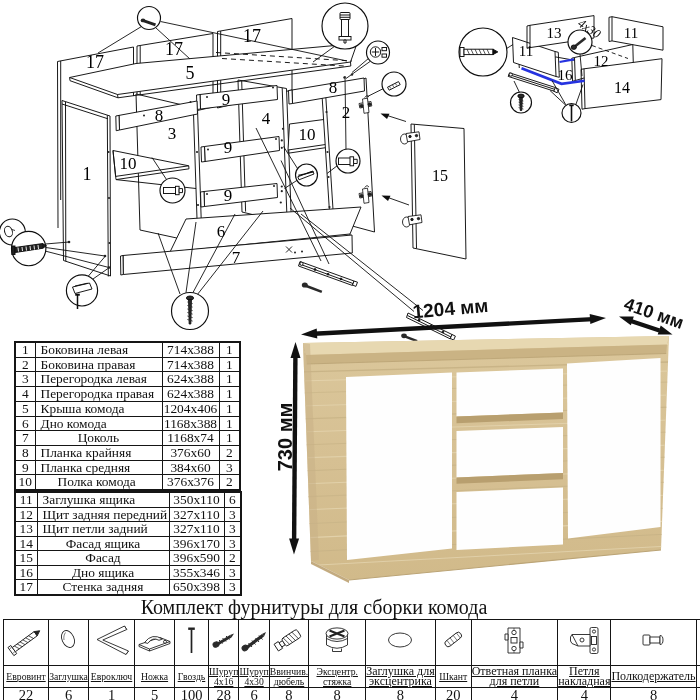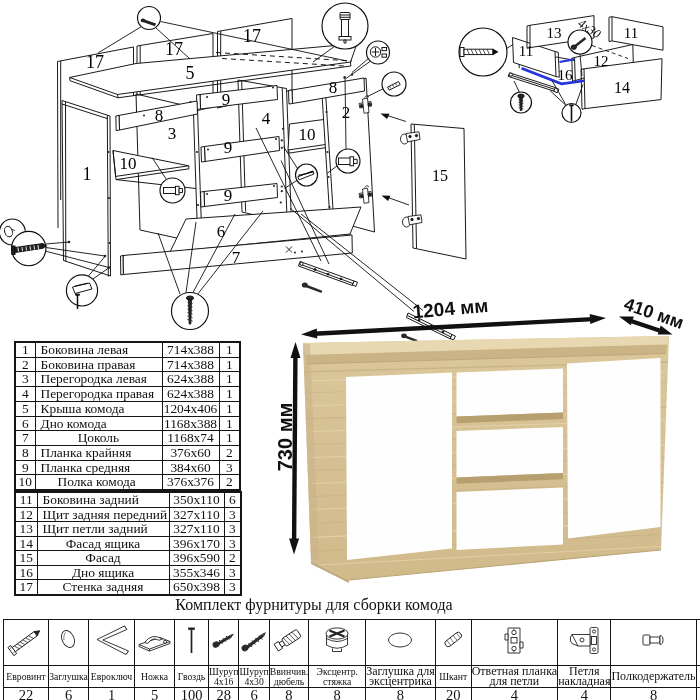--- a/index.html
+++ b/index.html
@@ -5,23 +5,23 @@
 #dsvg{position:absolute;left:0;top:0;}
 .pt{border-collapse:collapse;table-layout:fixed;position:absolute;background:#fff;border:2px solid #151515;}
 .pt td{border:1px solid #151515;padding:0;font-size:13.4px;line-height:13.72px;white-space:nowrap;overflow:hidden;color:#111;}
 .pt tr{height:14.08px;}
 .pt td.n{text-align:center;}
 .pt td.nm{padding-left:5px;}
 .pt td.c{text-align:center;font-family:Liberation Serif, serif;}
 #t1{left:14px;top:341px;}
 #t2{left:14px;top:491px;}
 #t2 td{line-height:13.55px;}
-#hwtitle{position:absolute;left:124px;top:596px;width:380px;font-size:16px;color:#111;text-align:center;white-space:nowrap;}
+#hwtitle{position:absolute;left:124px;top:596px;width:380px;font-size:20px;color:#111;text-align:center;white-space:nowrap;}
 #hw{border-collapse:collapse;table-layout:fixed;position:absolute;left:3px;top:619px;background:#fff;}
-#hw td{border:1px solid #151515;padding:0;text-align:center;vertical-align:middle;color:#111;overflow:hidden;}
+#hw td{border:1px solid #151515;padding:0;text-align:center;vertical-align:middle;color:#111;overflow:hidden;text-decoration:underline;}
 #hw td.ic{height:41px;}
 #hw td.nm{height:21px;font-size:9.7px;line-height:9.8px;white-space:nowrap;}
 #hw td.nm2{height:21px;font-size:12px;line-height:9.2px;white-space:nowrap;}
 #hw td.q{height:15px;font-size:14.5px;line-height:15px;}
 </style></head><body>
 <div id="page">
 <svg id="dsvg" width="700" height="700" viewBox="0 0 700 700">
 
 <g fill="#fff" stroke="#0e0e0e" stroke-width="0.95" stroke-linejoin="round">
 <path d="M57.5,61.5 L133.5,47 L133.5,96 L120,180 L58,228 Z" stroke="none"></path>
@@ -481,21 +481,21 @@
 <table id="t2" class="pt">
 <colgroup>
         <col style="width:22px">
         <col style="width:132px">
         <col style="width:55px">
         <col style="width:17px">
       </colgroup>
 <tbody>
         <tr>
           <td class="n">11</td>
-          <td class="nm">Боковина задний</td>
+          <td class="nm">Заглушка ящика</td>
           <td class="c">350x110</td>
           <td class="c">6</td>
         </tr>
 <tr>
           <td class="n">12</td>
           <td class="nm">Щит задняя передний</td>
           <td class="c">327x110</td>
           <td class="c">3</td>
         </tr>
 <tr>

